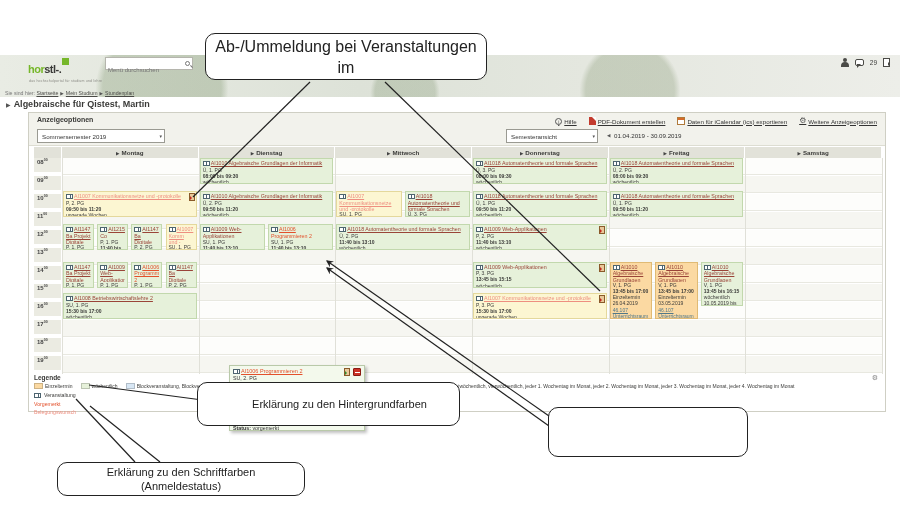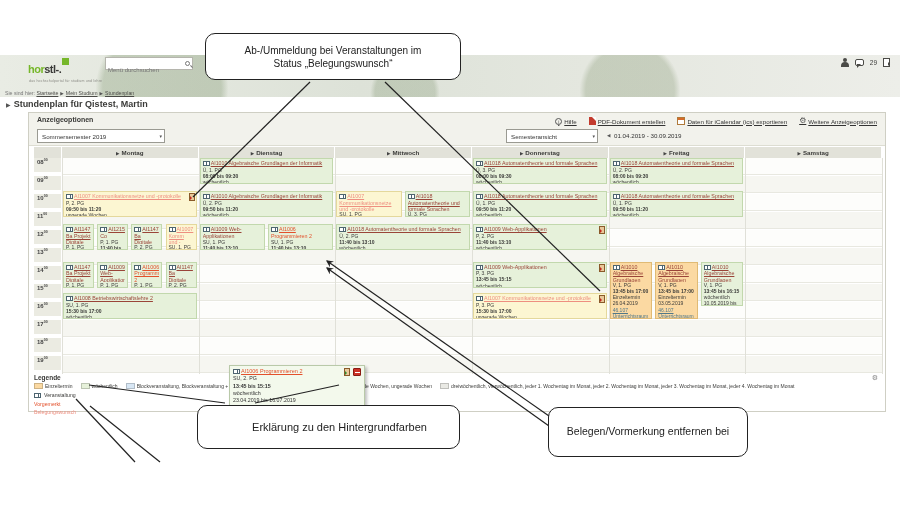--- a/index.html
+++ b/index.html
@@ -116,22 +116,22 @@
   .sw{width:9px;height:6px;border:1px solid rgba(0,0,0,.18);flex:0 0 auto;}
   .legitem{display:flex;align-items:center;gap:2px;font-size:5px;color:#3a3a38;white-space:nowrap;}
   #legbook{display:flex;align-items:center;gap:2px;font-size:5.2px;margin-top:3px;color:#3a3a38;}
   .legstatus{font-size:5.2px;margin-top:2.5px;}
   #leggear{position:absolute;right:4px;top:0;font-size:7px;color:#888;}
 
   
   .callout{position:absolute;background:#fff;border:1.5px solid #222;border-radius:10px;z-index:9;
            display:flex;flex-direction:column;justify-content:center;text-align:center;
            font-size:11px;color:#222;line-height:1.3;padding:3px 6px;}
-  #co-top{left:205px;top:33px;width:256px;height:47px;font-size:10px;}
-  #co-bg{left:197px;top:405px;width:263px;height:44px;padding-left:28px;}
+  #co-top{left:205px;top:33px;width:282px;height:47px;font-size:16px;justify-content:space-between;}
+  #co-bg{left:197px;top:382px;width:263px;height:44px;padding-left:28px;}
   #co-hover{left:548px;top:407px;width:200px;height:50px;font-size:10.5px;}
   #co-font{left:57px;top:462px;width:248px;height:34px;}
   #lines{position:absolute;left:0;top:0;z-index:8;pointer-events:none;}
 </style>
 </head>
 <body>
 
 <div id="screen" data-interactable="false">
 
   <div id="hdr" data-interactable="false">
@@ -150,21 +150,21 @@
     <div id="nav" data-interactable="false">
       <div class="nav-home" data-interactable="true">⌂</div>
     <div class="nav-tab active" data-interactable="true">MEIN STUDIUM</div>
         <div class="nav-tab" data-interactable="true">VERANSTALTUNGEN UND PRÜFUNGEN</div>
         <div class="nav-tab" data-interactable="true">RAUMSUCHE</div>
         <div class="nav-tab" data-interactable="true">HILFE-CENTER</div>
       </div>
   </div>
 
   <div id="crumb" data-interactable="false"><span data-interactable="false">Sie sind hier: </span><a data-interactable="true">Startseite</a><span class="sep" data-interactable="false">▶</span><a data-interactable="true">Mein Studium</a><span class="sep" data-interactable="false">▶</span><a data-interactable="true">Stundenplan</a></div>
-  <div id="ptitle" data-interactable="false"><span class="arr" data-interactable="false">▶</span><span>Stundenplan für Qistest, Martin</span></div>
+  <div id="ptitle" data-interactable="false"><span class="arr" data-interactable="false">▶</span><span>Algebraische für Qistest, Martin</span></div>
 
   <div id="panel" data-interactable="false">
     <div id="optbar" data-interactable="false">
       <div id="optlabel" data-interactable="false">Anzeigeoptionen</div>
       <div id="optlinks" data-interactable="false">
           <span class="optlink" data-interactable="true">
             <span class="icon-info" data-interactable="false">i</span>
             <span data-interactable="false">Hilfe</span>
           </span>
           <span class="optlink" data-interactable="true">
@@ -440,22 +440,24 @@
     <line x1="225" y1="403" x2="89" y2="385" stroke="#222" stroke-width="1.2"></line>
     <line x1="255" y1="403" x2="339" y2="385" stroke="#222" stroke-width="1.2"></line>
     <line x1="549" y1="416" x2="327" y2="261" stroke="#222" stroke-width="1.2" marker-end="url(#ah)"></line>
     <line x1="549" y1="426" x2="327" y2="268" stroke="#222" stroke-width="1.2" marker-end="url(#ah)"></line>
     <line x1="135" y1="462" x2="76" y2="399" stroke="#222" stroke-width="1.2"></line>
     <line x1="160" y1="462" x2="90" y2="406" stroke="#222" stroke-width="1.2"></line>
   </svg>
 
   <div class="callout" id="co-top" data-interactable="false">
       <div data-interactable="false">Ab-/Ummeldung bei Veranstaltungen im</div>
-      <div data-interactable="false">Status „Belegungswunsch“</div>
     </div>
   <div class="callout" id="co-bg" data-interactable="false">
       <div data-interactable="false">Erklärung zu den Hintergrundfarben</div>
     </div>
   <div class="callout" id="co-hover" data-interactable="false">
-      <div data-interactable="false">Belegen/Vormerkung entfernen bei</div>
+    </div>
+  <div class="callout" id="co-font" data-interactable="false">
+      <div data-interactable="false">Erklärung zu den Schriftfarben</div>
+      <div data-interactable="false">(Anmeldestatus)</div>
     </div>
 
 </div>
 
 </body></html>

